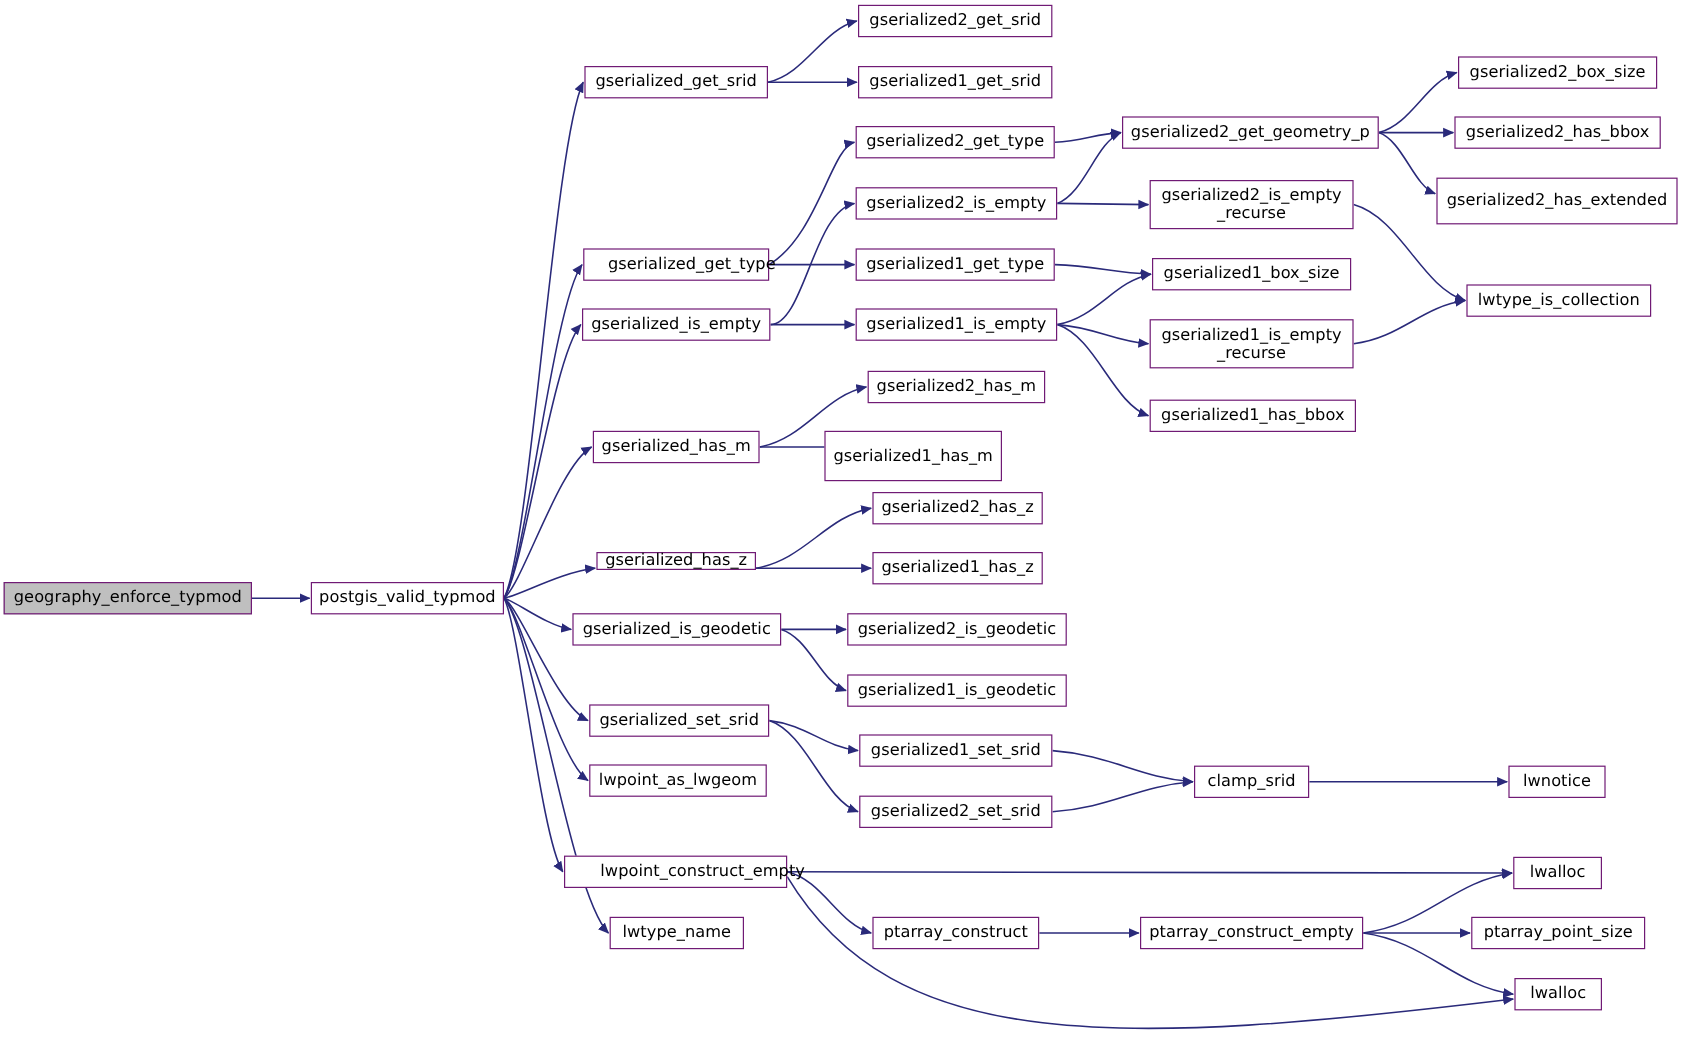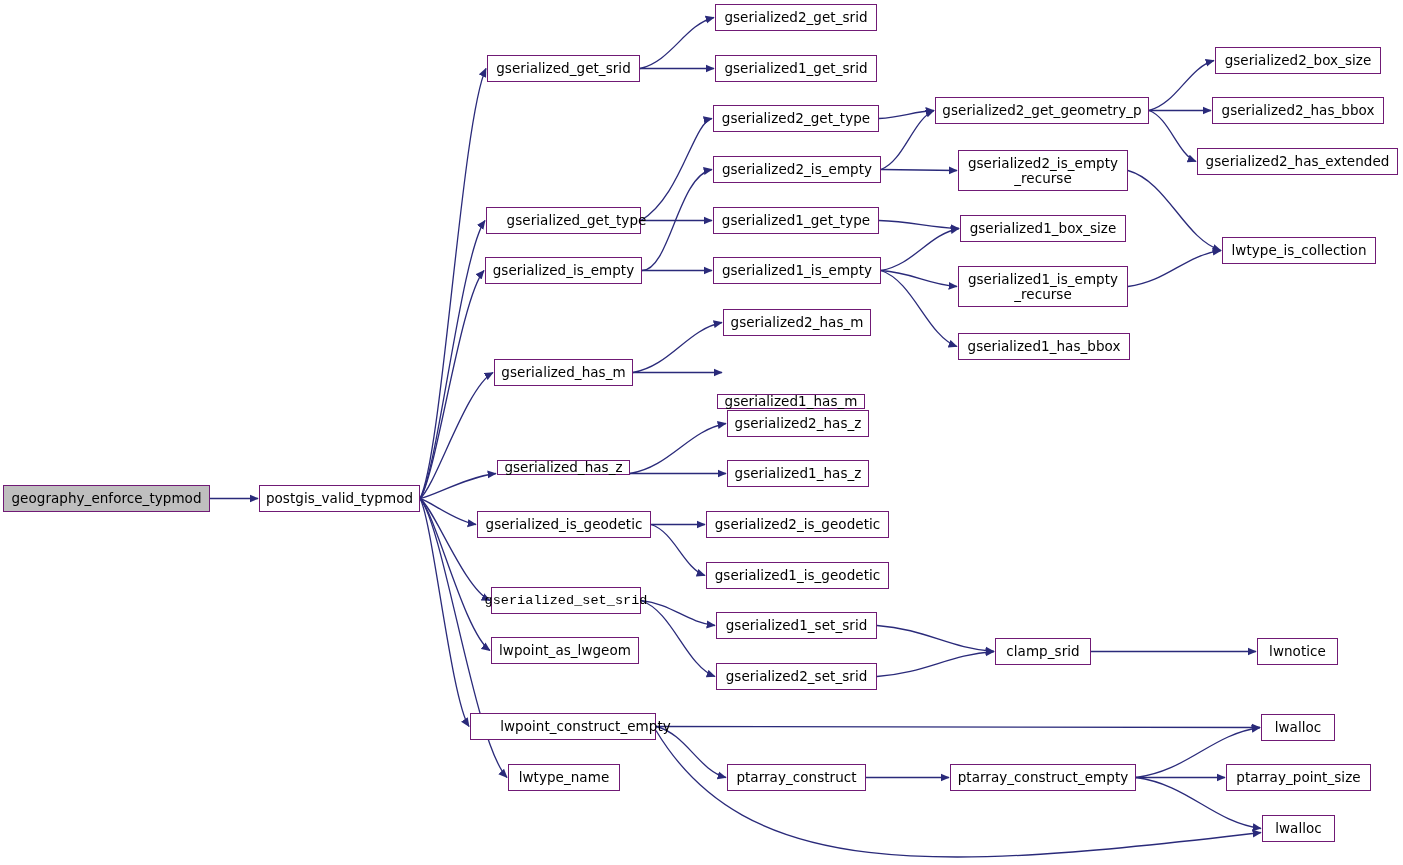--- a/index.html
+++ b/index.html
@@ -105,50 +105,50 @@
   </svg>
   <div id="node-layer">
       <div class="node root" style="left: 3px; top: 485px; width: 207px; height: 27px;">geography_enforce_typmod</div>
       <div class="node" style="left: 259px; top: 485px; width: 161px; height: 27px;">postgis_valid_typmod</div>
       <div class="node" style="left: 487px; top: 55px; width: 153px; height: 27px;">gserialized_get_srid</div>
       <div class="node" style="left: 486px; top: 207px; width: 155px; height: 27px; padding-left: 26px;">gserialized_get_type</div>
       <div class="node" style="left: 485px; top: 257px; width: 157px; height: 27px;">gserialized_is_empty</div>
       <div class="node" style="left: 494px; top: 359px; width: 139px; height: 27px;">gserialized_has_m</div>
       <div class="node" style="left: 497px; top: 460px; width: 133px; height: 15px;">gserialized_has_z</div>
       <div class="node" style="left: 477px; top: 511px; width: 174px; height: 27px;">gserialized_is_geodetic</div>
-      <div class="node" style="left: 491px; top: 587px; width: 150px; height: 27px; font-family: Liberation Mono, monospace;">gserialized_set_srid</div>
+      <div class="node" style="left: 491px; top: 587px; width: 150px; height: 27px;">gserialized_set_srid</div>
       <div class="node" style="left: 491px; top: 637px; width: 148px; height: 27px;">lwpoint_as_lwgeom</div>
       <div class="node" style="left: 470px; top: 713px; width: 186px; height: 27px; padding-left: 45px;">lwpoint_construct_empty</div>
       <div class="node" style="left: 508px; top: 764px; width: 112px; height: 27px;">lwtype_name</div>
       <div class="node" style="left: 715px; top: 4px; width: 162px; height: 27px;">gserialized2_get_srid</div>
       <div class="node" style="left: 715px; top: 55px; width: 162px; height: 27px;">gserialized1_get_srid</div>
       <div class="node" style="left: 713px; top: 105px; width: 166px; height: 27px;">gserialized2_get_type</div>
       <div class="node" style="left: 713px; top: 156px; width: 168px; height: 27px;">gserialized2_is_empty</div>
       <div class="node" style="left: 713px; top: 207px; width: 166px; height: 27px;">gserialized1_get_type</div>
       <div class="node" style="left: 713px; top: 257px; width: 168px; height: 27px;">gserialized1_is_empty</div>
       <div class="node" style="left: 723px; top: 309px; width: 148px; height: 27px;">gserialized2_has_m</div>
-      <div class="node" style="left: 717px; top: 359px; width: 148px; height: 15px; margin-top: 35px;">gserialized1_has_m</div>
+      <div class="node" style="left: 687px; top: 359px; width: 148px; height: 42px;">gserialized1_has_m</div>
       <div class="node" style="left: 727px; top: 410px; width: 142px; height: 27px;">gserialized2_has_z</div>
       <div class="node" style="left: 727px; top: 460px; width: 142px; height: 27px;">gserialized1_has_z</div>
       <div class="node" style="left: 706px; top: 511px; width: 183px; height: 27px;">gserialized2_is_geodetic</div>
       <div class="node" style="left: 706px; top: 562px; width: 183px; height: 27px;">gserialized1_is_geodetic</div>
       <div class="node" style="left: 716px; top: 612px; width: 161px; height: 27px;">gserialized1_set_srid</div>
       <div class="node" style="left: 716px; top: 663px; width: 161px; height: 27px;">gserialized2_set_srid</div>
       <div class="node" style="left: 727px; top: 764px; width: 139px; height: 27px;">ptarray_construct</div>
       <div class="node" style="left: 935px; top: 97px; width: 214px; height: 27px;">gserialized2_get_geometry_p</div>
       <div class="node" style="left: 958px; top: 150px; width: 170px; height: 41px;">gserialized2_is_empty
 _recurse</div>
       <div class="node" style="left: 960px; top: 215px; width: 166px; height: 27px;">gserialized1_box_size</div>
       <div class="node" style="left: 958px; top: 266px; width: 170px; height: 41px;">gserialized1_is_empty
 _recurse</div>
       <div class="node" style="left: 958px; top: 333px; width: 172px; height: 27px;">gserialized1_has_bbox</div>
       <div class="node" style="left: 995px; top: 638px; width: 96px; height: 27px;">clamp_srid</div>
       <div class="node" style="left: 950px; top: 764px; width: 186px; height: 27px;">ptarray_construct_empty</div>
       <div class="node" style="left: 1215px; top: 47px; width: 166px; height: 27px;">gserialized2_box_size</div>
       <div class="node" style="left: 1212px; top: 97px; width: 172px; height: 27px;">gserialized2_has_bbox</div>
-      <div class="node" style="left: 1197px; top: 148px; width: 201px; height: 27px;">gserialized2_has_extended</div>
+      <div class="node" style="left: 1197px; top: 148px; width: 201px; height: 39px;">gserialized2_has_extended</div>
       <div class="node" style="left: 1222px; top: 237px; width: 154px; height: 27px;">lwtype_is_collection</div>
       <div class="node" style="left: 1257px; top: 638px; width: 81px; height: 27px;">lwnotice</div>
       <div class="node" style="left: 1261px; top: 714px; width: 74px; height: 27px;">lwalloc</div>
       <div class="node" style="left: 1226px; top: 764px; width: 145px; height: 27px;">ptarray_point_size</div>
       <div class="node" style="left: 1262px; top: 815px; width: 73px; height: 27px;">lwalloc</div>
     </div>
 </div>
 
 </body></html>

